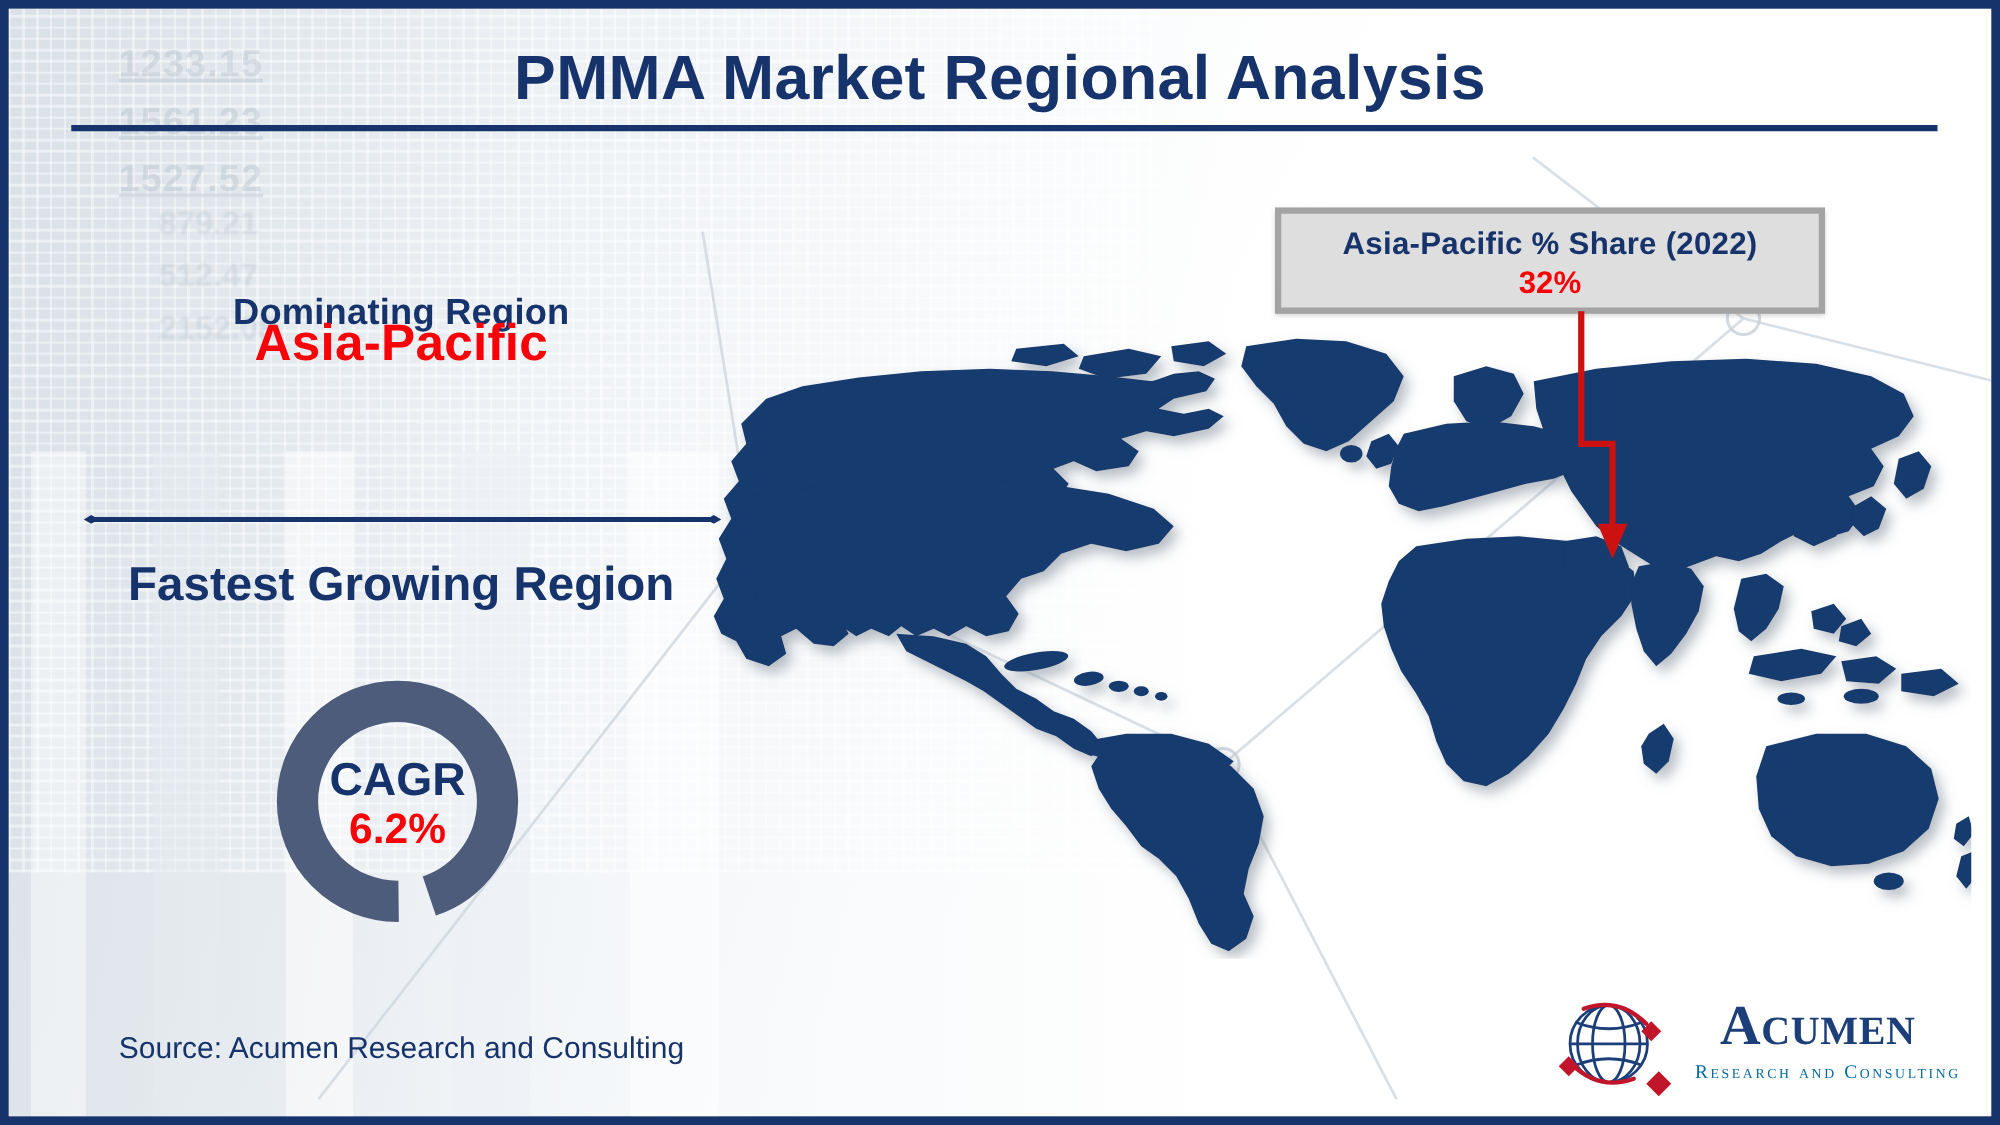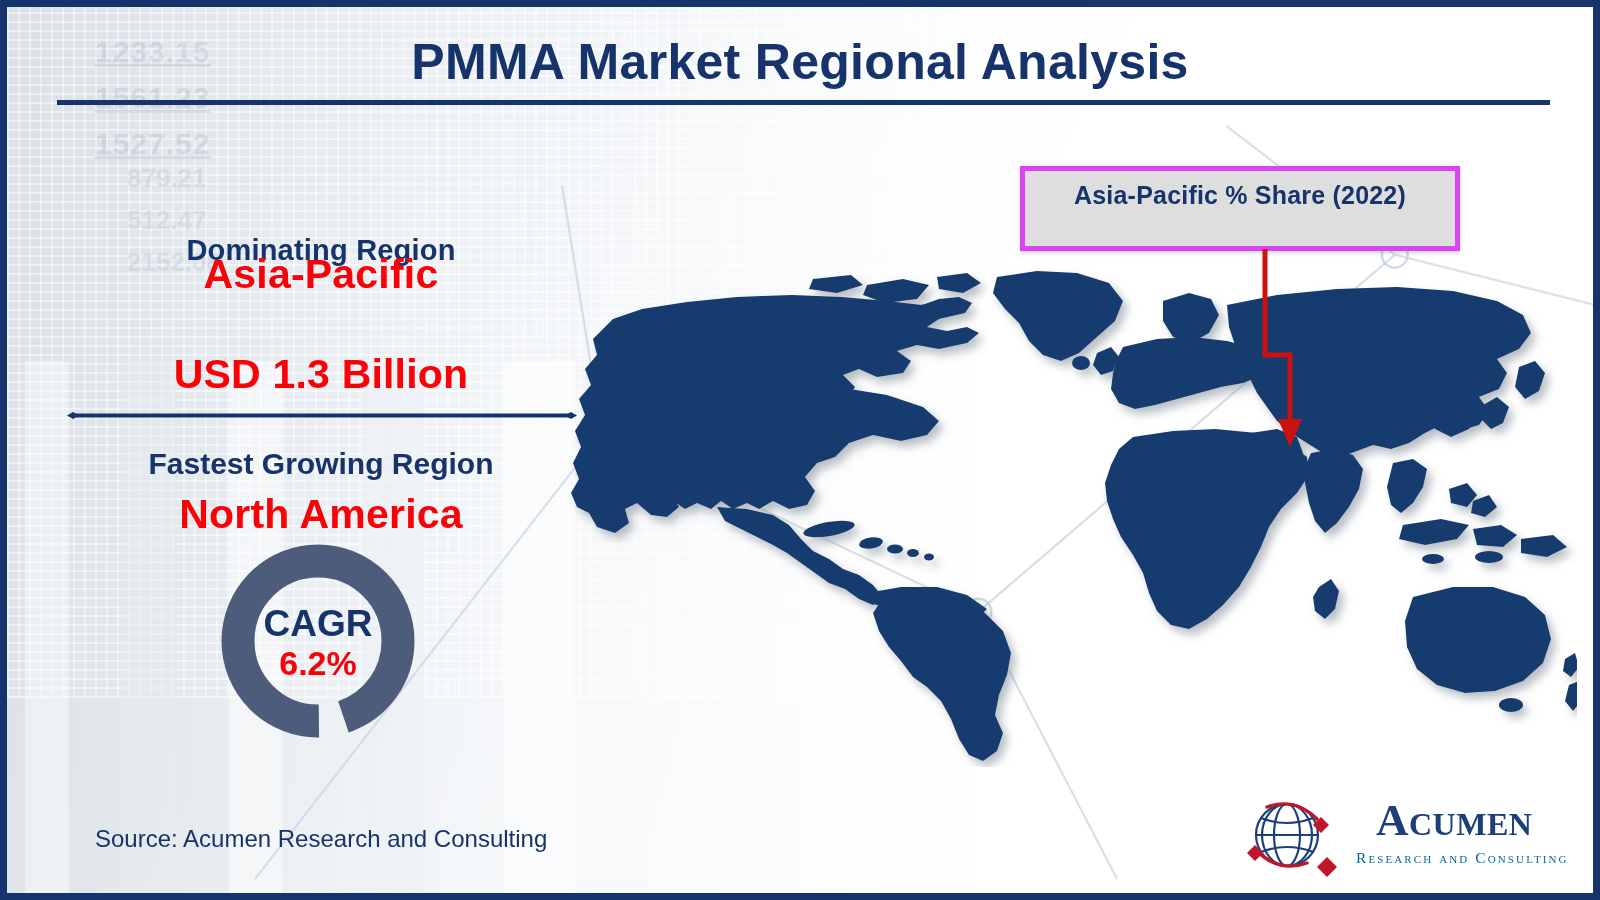--- a/index.html
+++ b/index.html
@@ -128,21 +128,21 @@
     color: #16346b;
     letter-spacing: 0.2px;
   }
   .lp-value {
     font-size: 41px;
     font-weight: 700;
     color: #fa0007;
     letter-spacing: 0.2px;
   }
   .lp-label-lg {
-    font-size: 30px;
+    font-size: 38px;
     font-weight: 700;
     color: #16346b;
   }
 
   #dominating-label { top: 203px; margin-top: 24px; }
   #dominating-value { top: 244px; }
   #mv-label        { top: 303px; }
   #mv-value        { top: 344px; }
   #fastest-label   { top: 440px; }
   #fastest-value   { top: 484px; }
@@ -177,21 +177,21 @@
     font-weight: 700;
     color: #fa0007;
   }
 
   
   .callout {
     position: absolute;
     left: 1013px; top: 159px;
     width: 440px; height: 85px;
     background: #dedede;
-    border: 5px solid #d946ef;
+    border: 5px solid #a3a3a3;
     box-sizing: border-box;
     text-align: center;
     box-shadow: 0 2px 4px rgba(0,0,0,0.18);
   }
   .callout-title {
     margin-top: 10px;
     font-size: 25px;
     font-weight: 700;
     color: #16346b;
     letter-spacing: 0.2px;
@@ -281,30 +281,28 @@
       <circle cx="980" cy="610" r="13"></circle>
       <circle cx="1400" cy="250" r="13"></circle>
     </g>
   </svg>
 
   <div class="title">PMMA Market Regional Analysis</div>
   <div class="title-rule"></div>
 
   <div class="lp lp-label" id="dominating-label">Dominating Region</div>
   <div class="lp lp-value" id="dominating-value">Asia-Pacific</div>
-  <div class="lp lp-value" id="mv-value">USD 1.3 Billion</div>
 
   <svg class="divider" viewBox="0 0 514 7">
     <line x1="8" y1="3.5" x2="506" y2="3.5" stroke="#16346b" stroke-width="4"></line>
     <polygon points="8,0 14,3.5 8,7 2,3.5" fill="#16346b"></polygon>
     <polygon points="506,0 512,3.5 506,7 500,3.5" fill="#16346b"></polygon>
   </svg>
 
   <div class="lp lp-label-lg" id="fastest-label">Fastest Growing Region</div>
-  <div class="lp lp-value" id="fastest-value">North America</div>
 
   <div class="donut-wrap">
     <svg viewBox="0 0 196 196" width="196" height="196">
       <circle cx="98" cy="98" r="80" fill="none" stroke="#4c5c7a" stroke-width="33" stroke-dasharray="478 25" stroke-dashoffset="-250" transform="rotate(-90 98 98)"></circle>
     </svg>
     <div class="donut-text donut-cagr">CAGR</div>
     <div class="donut-text donut-pct">6.2%</div>
   </div>
 
   <svg class="map" viewBox="0 0 1010 510">
@@ -409,20 +407,21 @@
 
       <g>
         <path d="M998,402 L1008,396 L1012,410 L1004,420 L996,414 Z"></path>
         <path d="M1002,428 L1012,424 L1016,442 L1006,454 L998,444 Z"></path>
       </g>
     </g>
   </svg>
 
   <div class="callout">
     <div class="callout-title">Asia-Pacific % Share (2022)</div>
+    <div class="callout-value">32%</div>
   </div>
 
   <svg class="arrow-svg" viewBox="0 0 90 210">
     <path d="M28,2 L28,108 L53,108 L53,176" stroke="#cc1111" stroke-width="5" fill="none"></path>
     <polygon points="53,200 41,172 65,172" fill="#cc1111"></polygon>
   </svg>
 
   <div class="source">Source: Acumen Research and Consulting</div>
 
   <div class="logo">

